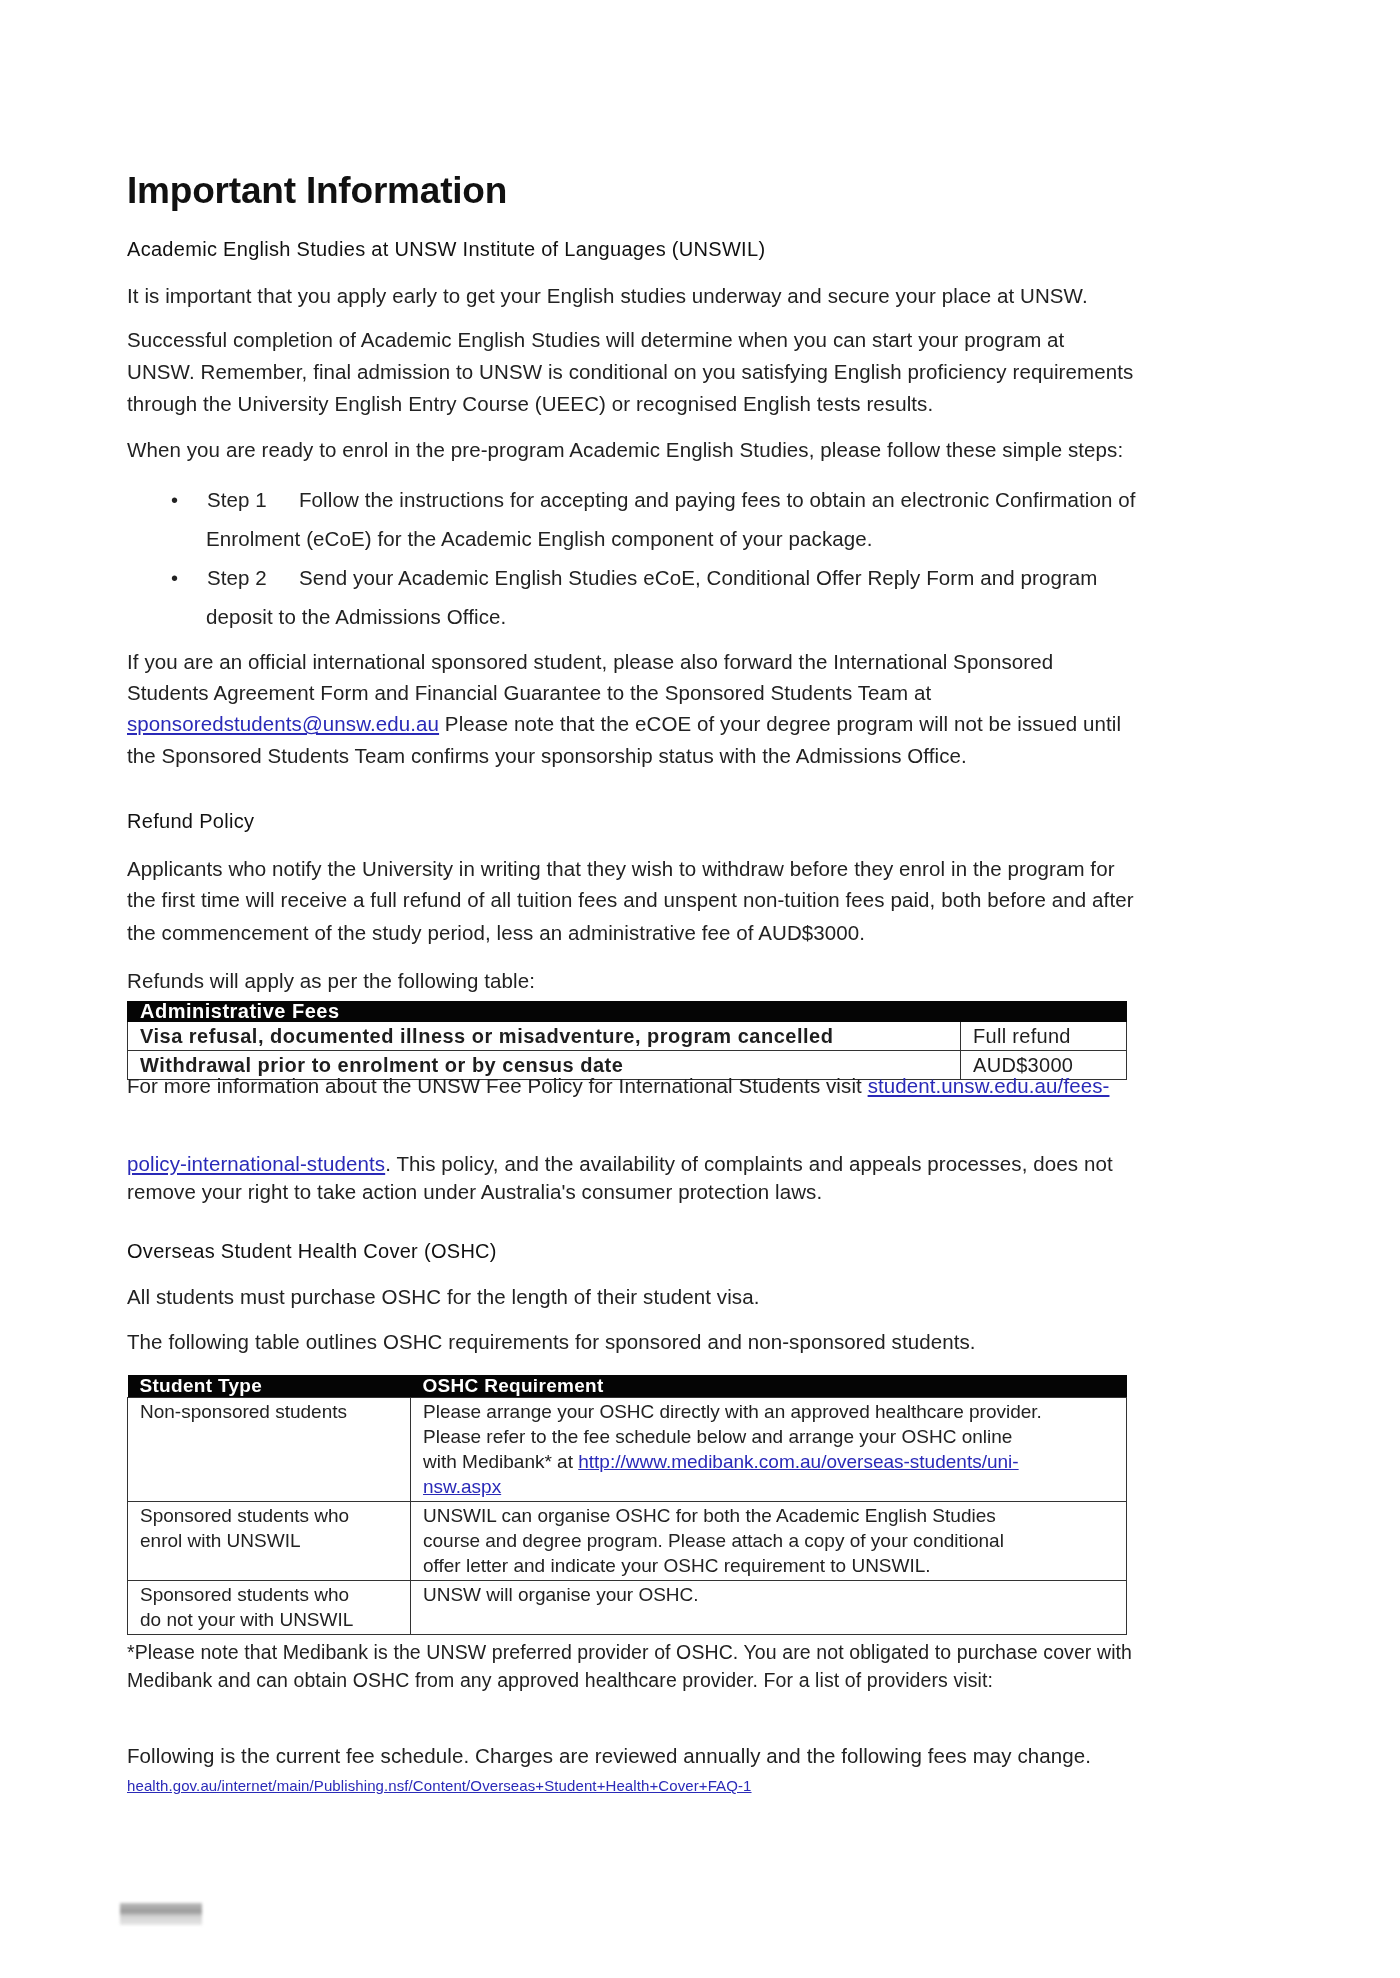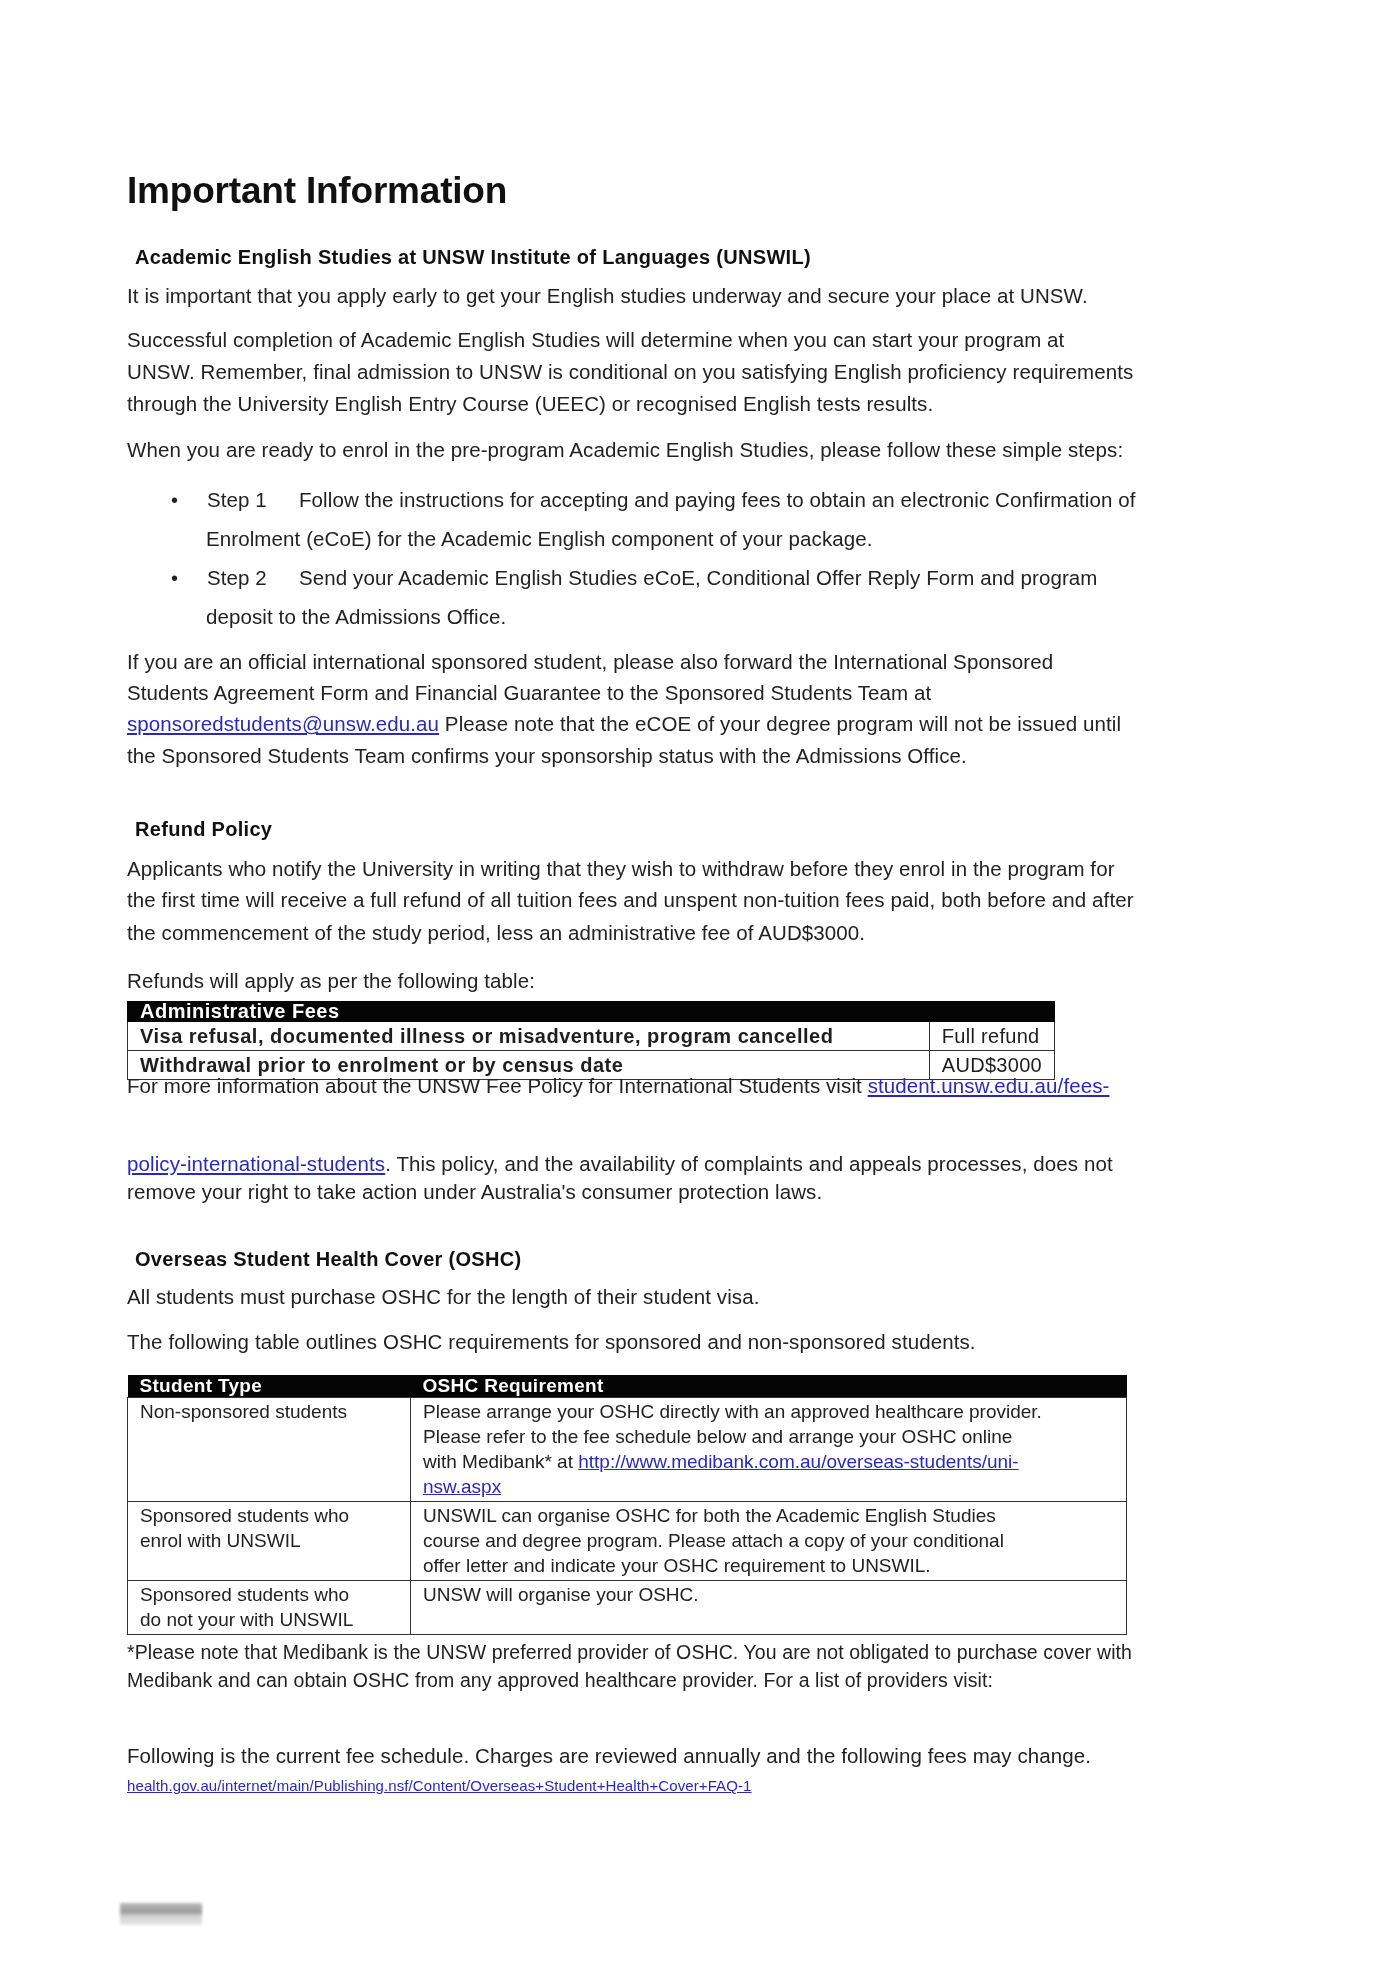--- a/index.html
+++ b/index.html
@@ -1,27 +1,27 @@
 <!DOCTYPE html>
 <html><head>
 <meta charset="utf-8">
 <style>
   html, body { margin: 0; padding: 0; background: #ffffff; }
   body { width: 1400px; height: 1978px; position: relative; overflow: hidden;
          font-family: "Liberation Sans", sans-serif; color: #1e1e1e; }
   .page { position: absolute; left: 127px; top: 0; width: 1160px; }
   h1 { position: absolute; left: 0; top: 170px; margin: 0; font-size: 37px; font-weight: bold; color: #111; letter-spacing: -0.2px; }
-  h2 { position: absolute; left: 0; margin: 8px; font-size: 20px; font-weight: bold; color: #111; letter-spacing: 0.3px; }
+  h2 { position: absolute; left: 0; margin: 0; font-size: 20px; font-weight: normal; color: #111; letter-spacing: 0.3px; }
   .p { position: absolute; left: 0; font-size: 20.5px; line-height: 32px; color: #222; white-space: nowrap; letter-spacing: 0.1px; }
   .lnk { color: #2a2ab8; text-decoration: underline; }
   .bullet { position: absolute; left: 44px; font-size: 20px; }
   .steplabel { display: inline-block; width: 92px; }
   
   .tbl { position: absolute; left: 0; border-collapse: collapse; font-size: 20px; }
-  .t1 { top: 1001px; width: 928px; }
+  .t1 { top: 1001px; width: 1000px; }
   .t1 td, .t1 th { border: 1.5px solid #333; padding: 0 12px; height: 28px; text-align: left; }
   .t1 th { background: #050505; color: #fff; font-weight: bold; border-color: #050505; height: 19px; line-height: 19px; letter-spacing: 0.5px; }
   .t1 td.c1 { font-weight: bold; width: 808px; letter-spacing: 0.5px; }
   .t1 td.c2 { font-weight: normal; letter-spacing: 0.3px; }
   
   .t2 { top: 1375px; width: 1000px; font-size: 19px; }
   .t2 th { background: #050505; color: #fff; text-align: left; padding: 0 12px; height: 22px; line-height: 22px; font-weight: bold; letter-spacing: 0.3px; }
   .t2 td { border: 1.5px solid #333; vertical-align: top; padding: 1px 12px 2px 12px; line-height: 25px; color: #222; }
   .t2 td.c1 { width: 258px; }
   .pagenum { position: absolute; left: 120px; top: 1903px; width: 82px; height: 22px;

